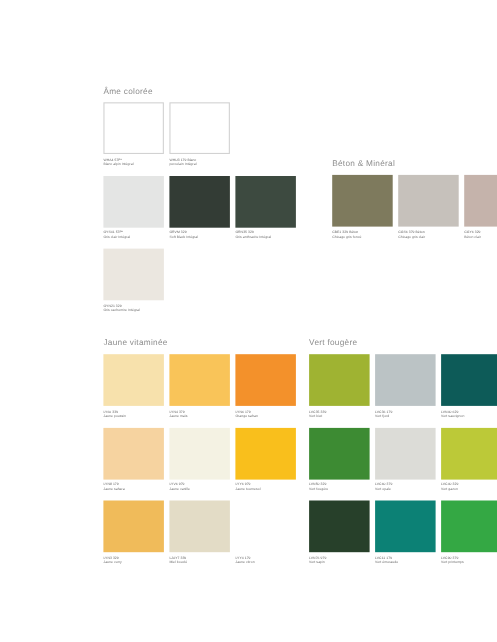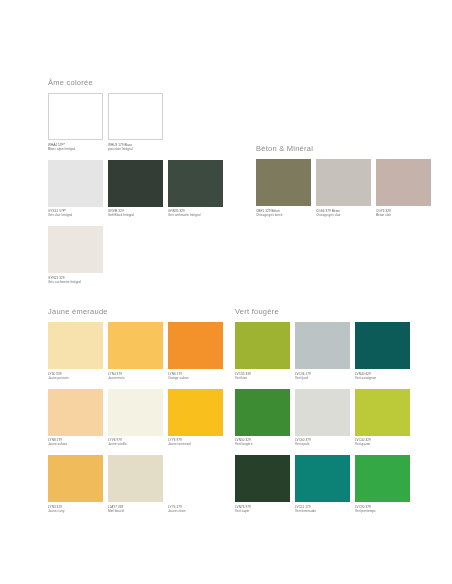--- a/index.html
+++ b/index.html
@@ -11,20 +11,21 @@
     width: 452px;
     height: 584px;
     position: relative;
     font-family: "Liberation Sans", sans-serif;
     overflow: hidden;
   }
   .sheet {
     position: absolute;
     inset: 0;
     background: #ffffff;
+    margin-left: 46px;
   }
   .section {
     position: absolute;
   }
   .section-title {
     font-size: 7.5px;
     color: #8d8d8d;
     letter-spacing: 0.25px;
     font-weight: 400;
     margin: 0 0 6px 0;
@@ -165,21 +166,21 @@
         <div class="chip" style="background-color: rgb(197, 179, 171);"></div>
         <div class="caption">
           <span class="code">CGY6 329</span>
           <span class="cname">Béton clair</span>
         </div>
       </div>
     </div>
   </div>
 
   <div class="section" id="sec-jaune">
-    <div class="section-title">Jaune émeraude</div>
+    <div class="section-title">Jaune vitaminée</div>
     <div class="grid">
       <div class="cell">
         <div class="chip" style="background-color: rgb(247, 225, 172);"></div>
         <div class="caption">
           <span class="code">LY60 339</span>
           <span class="cname">Jaune poussin</span>
         </div>
       </div>
       <div class="cell">
         <div class="chip" style="background-color: rgb(249, 196, 89);"></div>

